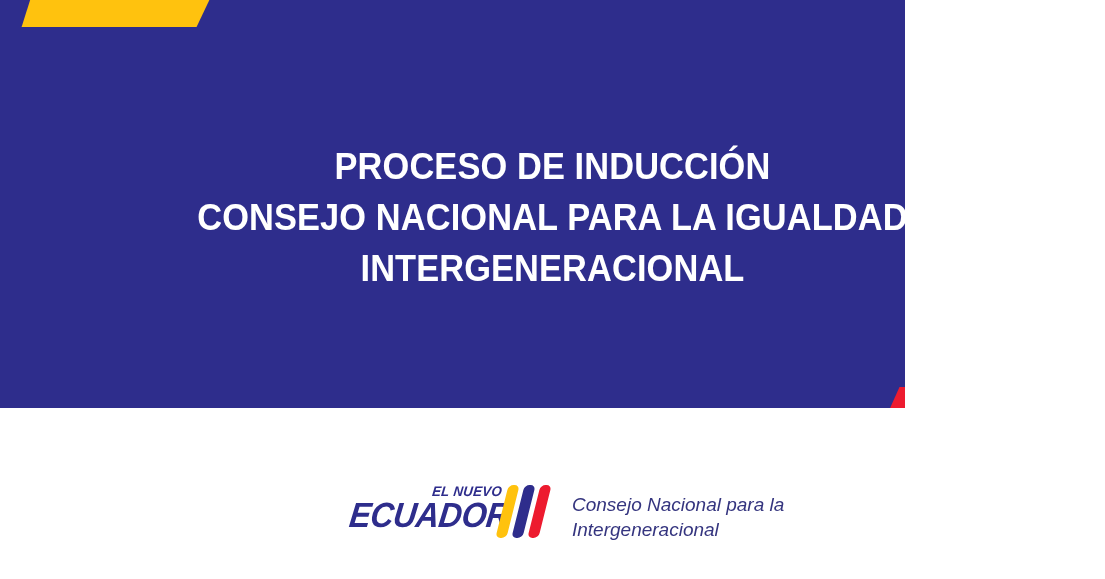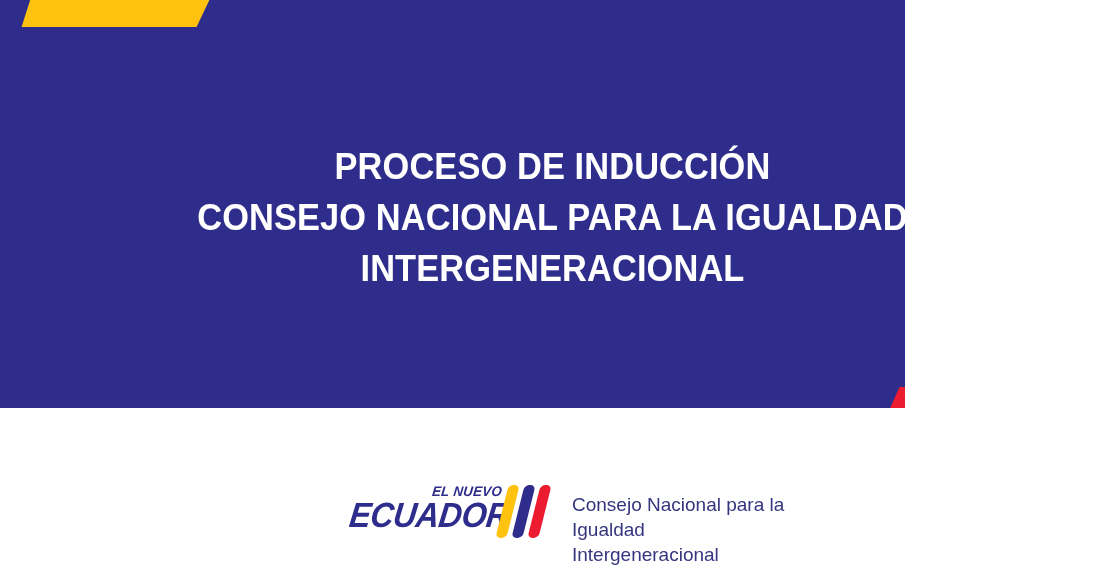--- a/index.html
+++ b/index.html
@@ -147,21 +147,21 @@
   
   .institution {
     margin-left: 20px;
     margin-top: 9px;
     color: #35357F;
     font-size: 19px;
     line-height: 25px;
     font-weight: normal;
     white-space: nowrap;
   }
-  .institution span { display: block; }
+  .institution span { display: block; font-style: italic; }
 </style>
 </head>
 <body>
 
 <div id="slide">
 
   <div class="blue-band"></div>
 
   <div class="yellow-flag"></div>
 
@@ -181,20 +181,19 @@
         <div class="logo-ecuador">ECUADOR</div>
         <div class="logo-bars">
           <div class="bar bar-yellow"></div>
           <div class="bar bar-blue"></div>
           <div class="bar bar-red"></div>
         </div>
       </div>
 
       <div class="institution">
         <span>Consejo Nacional para la</span>
-        <span>Igualdad</span>
         <span>Intergeneracional</span>
       </div>
 
     </div>
   </div>
 
 </div>
 
 </body></html>

